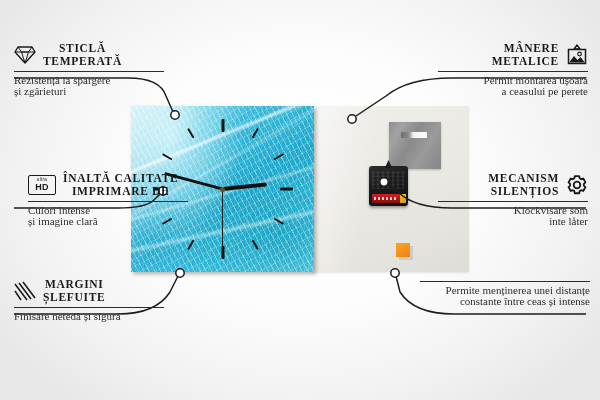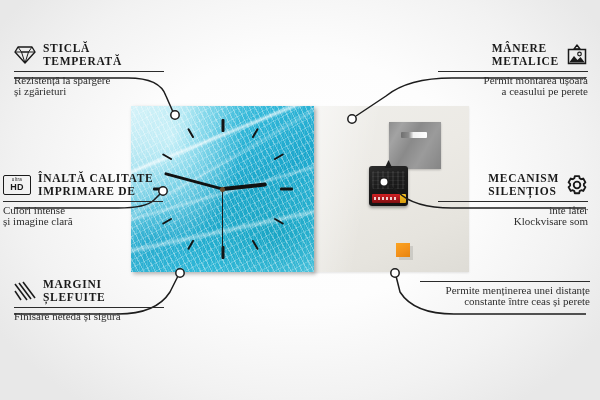--- a/index.html
+++ b/index.html
@@ -134,43 +134,43 @@
   .callout .title{
     font-weight:bold;font-size:11.5px;letter-spacing:.7px;color:#1a1a1a;
     line-height:13px;text-transform:uppercase;
   }
   .callout .rule{
     height:1px;background:#2b2b2b;margin:3px 0 3px 0;
   }
   .callout .sub{
     font-size:11px;line-height:10.5px;color:#2e2e2e;
   }
-  .callout.left .title{text-align:left;}
+  .callout.left .title{text-align:center;}
   .callout.left .sub{text-align:left;}
   .callout.right .head{justify-content:flex-end;}
-  .callout.right .title{}
+  .callout.right .title{text-align:right;}
   .callout.right .sub{text-align:right;}
 
   .ico{
     width:22px;height:22px;flex:0 0 22px;
     display:flex;align-items:center;justify-content:center;
     color:#1a1a1a;
   }
   .ico svg{display:block;}
   .ico.hd{
     width:26px;height:18px;flex:0 0 26px;
     border:1.6px solid #1a1a1a;border-radius:2px;
     flex-direction:column;line-height:1;
   }
   .ico.hd .u{font-size:4.5px;letter-spacing:.3px;font-family:"Liberation Sans",sans-serif;}
   .ico.hd .h{font-size:9px;font-weight:bold;font-family:"Liberation Sans",sans-serif;letter-spacing:.3px;}
 
   
   #co-glass   {left:14px;  top:42px;  width:150px;}
-  #co-print   {left:3px;  top:172px; width:160px;}
+  #co-print   {left:28px;  top:172px; width:160px;}
   #co-edges   {left:14px;  top:278px; width:150px;}
   #co-hangers {left:438px; top:42px;  width:150px;}
   #co-mech    {left:438px; top:172px; width:150px;}
   #co-spacer  {left:420px; top:278px; width:170px;}
 
   
   #leads{position:absolute;inset:0;width:600px;height:400px;pointer-events:none;}
   #leads path{fill:none;stroke:#1d1d1d;stroke-width:1.5;}
   #leads circle{fill:#ffffff;stroke:#1d1d1d;stroke-width:1.5;}
 </style>
@@ -330,23 +330,23 @@
         <div class="title">SILENȚIOS</div>
       </div>
       <span class="ico">
         <svg width="22" height="22" viewBox="0 0 24 24">
           <path fill="none" stroke="#1a1a1a" stroke-width="2" stroke-linejoin="round" d="M9.6 2.4 h4.8 l.5 2.3 1.7 1 2.2-.8 2.4 4.2 -1.7 1.6 v2 l1.7 1.6 -2.4 4.2 -2.2-.8 -1.7 1 -.5 2.3 H9.6 l-.5-2.3 -1.7-1 -2.2.8 -2.4-4.2 1.7-1.6 v-2 L2.8 9.1 5.2 4.9 7.4 5.7 9.1 4.7 Z"></path>
           <circle cx="12" cy="12" r="3.6" fill="none" stroke="#1a1a1a" stroke-width="2"></circle>
         </svg>
       </span>
     </div>
     <div class="rule"></div>
+    <div class="sub">Klockvisare som</div>
     <div class="sub">inte låter</div>
-    <div class="sub">Klockvisare som</div>
   </div>
 
   <div class="callout right" id="co-spacer">
     <div class="rule"></div>
     <div class="sub">Permite menținerea unei distanțe</div>
-    <div class="sub">constante între ceas și perete</div>
+    <div class="sub">constante între ceas și intense</div>
   </div>
 
 </div>
 
 </body></html>

